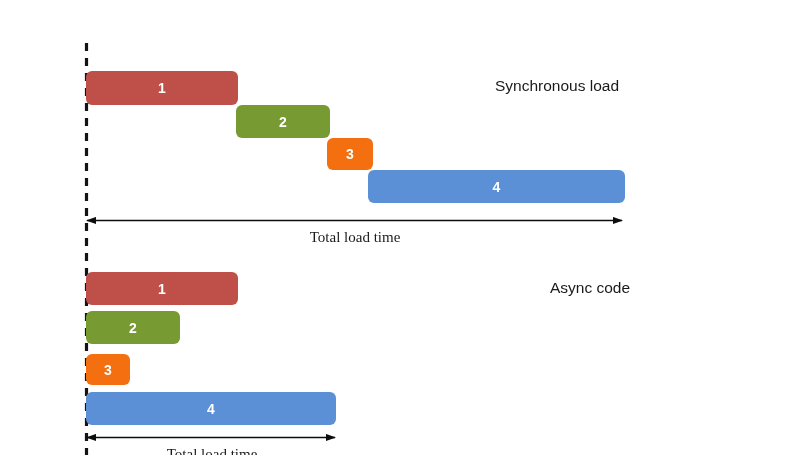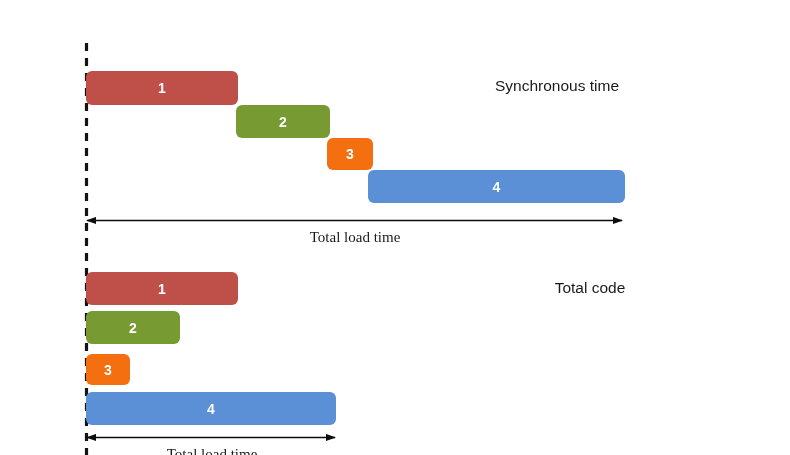--- a/index.html
+++ b/index.html
@@ -76,38 +76,38 @@
       </marker>
     </defs>
 
     <line id="baseline-line" x1="86.5" y1="43" x2="86.5" y2="455" stroke="#131313" stroke-width="3.2" stroke-dasharray="8 7" stroke-linecap="butt"></line>
 
     <line id="axis-sync" x1="87" y1="220.5" x2="622" y2="220.5" stroke="#0d0d0d" stroke-width="1.7" marker-start="url(#arrow-left)" marker-end="url(#arrow-right)"></line>
 
     <line id="axis-async" x1="87" y1="437.5" x2="335" y2="437.5" stroke="#0d0d0d" stroke-width="1.7" marker-start="url(#arrow-left)" marker-end="url(#arrow-right)"></line>
   </svg>
 
-  <div class="section-label" id="label-sync" style="left: 557px; top: 77px;">Synchronous time</div>
+  <div class="section-label" id="label-sync" style="left: 557px; top: 77px;">Synchronous load</div>
 
   <div class="bar" id="sync-bar-0" style="left: 86px; top: 71px; width: 152px; height: 34px; background: rgb(191, 80, 73);">
     <span class="bar-label">1</span>
   </div>
   <div class="bar" id="sync-bar-1" style="left: 236px; top: 105px; width: 94px; height: 33px; background: rgb(119, 154, 51);">
     <span class="bar-label">2</span>
   </div>
   <div class="bar" id="sync-bar-2" style="left: 327px; top: 138px; width: 46px; height: 32px; background: rgb(243, 111, 15);">
     <span class="bar-label">3</span>
   </div>
   <div class="bar" id="sync-bar-3" style="left: 368px; top: 170px; width: 257px; height: 33px; background: rgb(91, 143, 214);">
     <span class="bar-label">4</span>
   </div>
 
   <div class="axis-label" id="axis-label-sync" style="left: 355px; top: 229px;">Total load time</div>
 
-  <div class="section-label" id="label-async" style="left: 590px; top: 279px;">Total code</div>
+  <div class="section-label" id="label-async" style="left: 590px; top: 279px;">Async code</div>
 
   <div class="bar" id="async-bar-0" style="left: 86px; top: 272px; width: 152px; height: 33px; background: rgb(191, 80, 73);">
     <span class="bar-label">1</span>
   </div>
   <div class="bar" id="async-bar-1" style="left: 86px; top: 311px; width: 94px; height: 33px; background: rgb(119, 154, 51);">
     <span class="bar-label">2</span>
   </div>
   <div class="bar" id="async-bar-2" style="left: 86px; top: 354px; width: 44px; height: 31px; background: rgb(243, 111, 15);">
     <span class="bar-label">3</span>
   </div>

